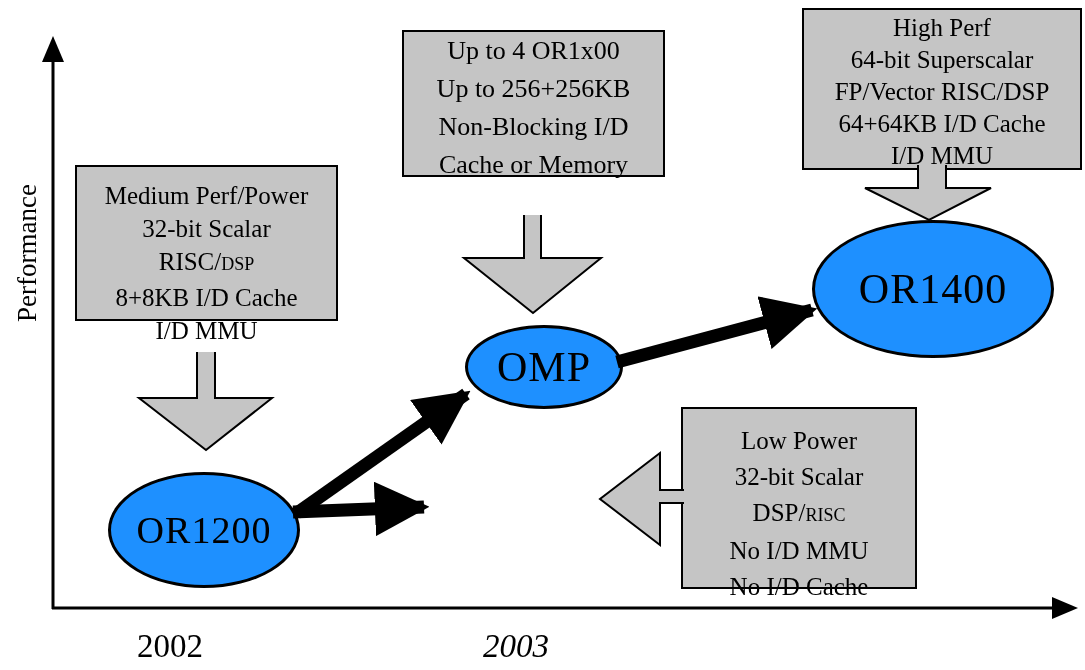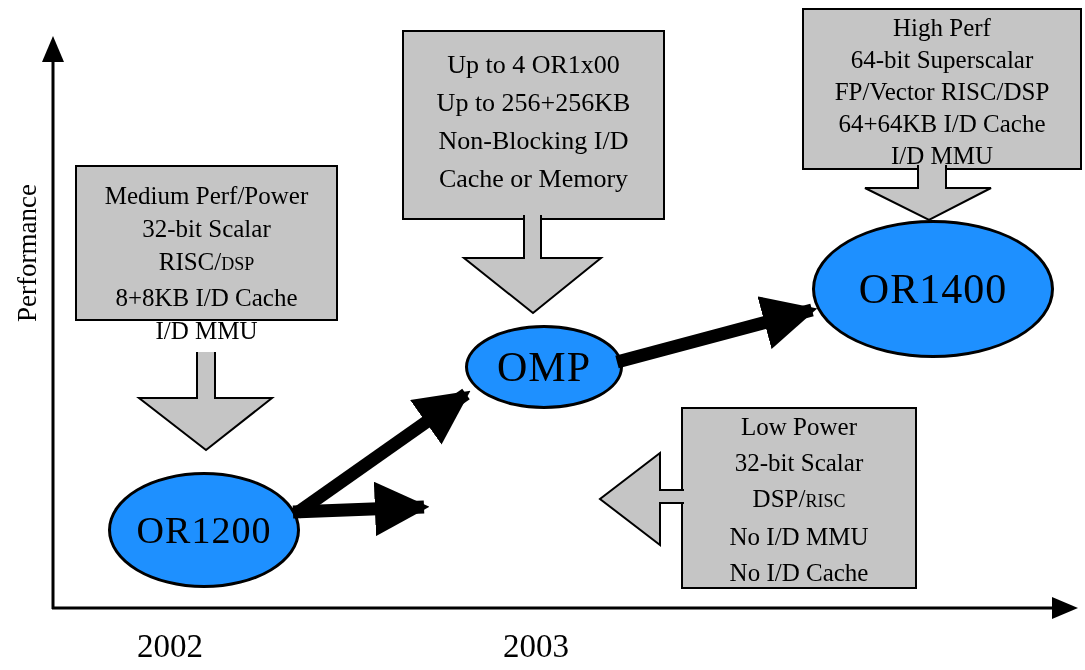--- a/index.html
+++ b/index.html
@@ -18,45 +18,45 @@
   .callout{
     position:absolute;background:var(--callout-fill);
     border:2px solid var(--ink);box-sizing:border-box;
     text-align:center;z-index:1;
   }
   .callout .line{white-space:nowrap;}
   .sc{font-size:0.72em;}
   #callout-or1200{left:75px;top:165px;width:263px;height:156px;font-size:25px;}
   #callout-or1200 .line{line-height:33px;}
   #callout-or1200{padding-top:12px;}
-  #callout-omp{left:402px;top:30px;width:263px;height:190px;font-size:26px;padding-top:14px;}
+  #callout-omp{left:402px;top:30px;width:263px;height:147px;font-size:26px;}
   #callout-omp .line{line-height:38px;}
   #callout-or1400{left:802px;top:8px;width:280px;height:162px;font-size:25px;padding-top:2px;}
   #callout-or1400 .line{line-height:32px;}
-  #callout-or1100{left:681px;top:407px;width:236px;height:182px;font-size:25px;}
+  #callout-or1100{left:681px;top:407px;width:236px;height:182px;font-size:25px;padding-top:14px;}
   #callout-or1100 .line{line-height:36px;}
   
   .node{
     position:absolute;background:var(--node-fill);
     border:3px solid var(--ink);border-radius:50%;
     display:flex;align-items:center;justify-content:center;
     box-sizing:border-box;z-index:2;letter-spacing:1px;
   }
   #node-or1200{left:108px;top:472px;width:192px;height:116px;font-size:38px;}
   #node-omp{left:465px;top:325px;width:158px;height:84px;font-size:42px;}
   #node-or1100{left:432px;top:464px;width:161px;height:84px;font-size:31px;}
   #node-or1400{left:812px;top:220px;width:242px;height:138px;font-size:42px;}
   
   #y-axis-label{
     position:absolute;left:27px;top:253px;font-size:27px;white-space:nowrap;
     transform:translate(-50%,-50%) rotate(-90deg);z-index:1;
   }
   .x-tick{position:absolute;top:628px;font-size:33px;transform:translateX(-50%);z-index:1;}
   #x-tick-1{left:170px;}
-  #x-tick-2{left:536px;}
+  #x-tick-2{left:516px;font-style:italic;}
   
   #overlay{position:absolute;left:0;top:0;z-index:5;pointer-events:none;}
   .axis-line{stroke:var(--ink);stroke-width:3;}
   .axis-head{fill:var(--ink);}
   .trend-arrow{stroke:var(--ink);stroke-width:13;fill:none;}
   .pointer{fill:var(--callout-fill);stroke:var(--ink);stroke-width:2;}
   .marker-head{fill:var(--ink);}
 </style>
 </head>
 <body>

